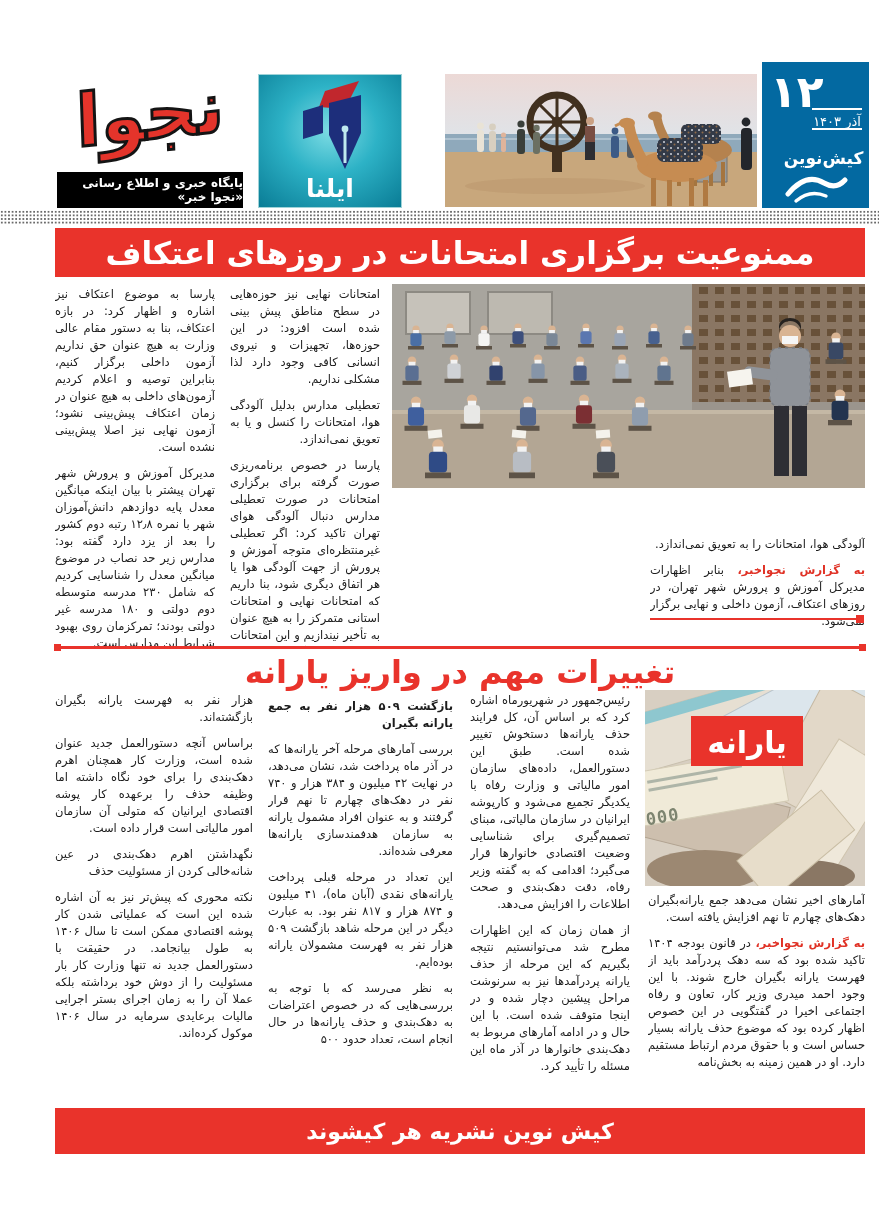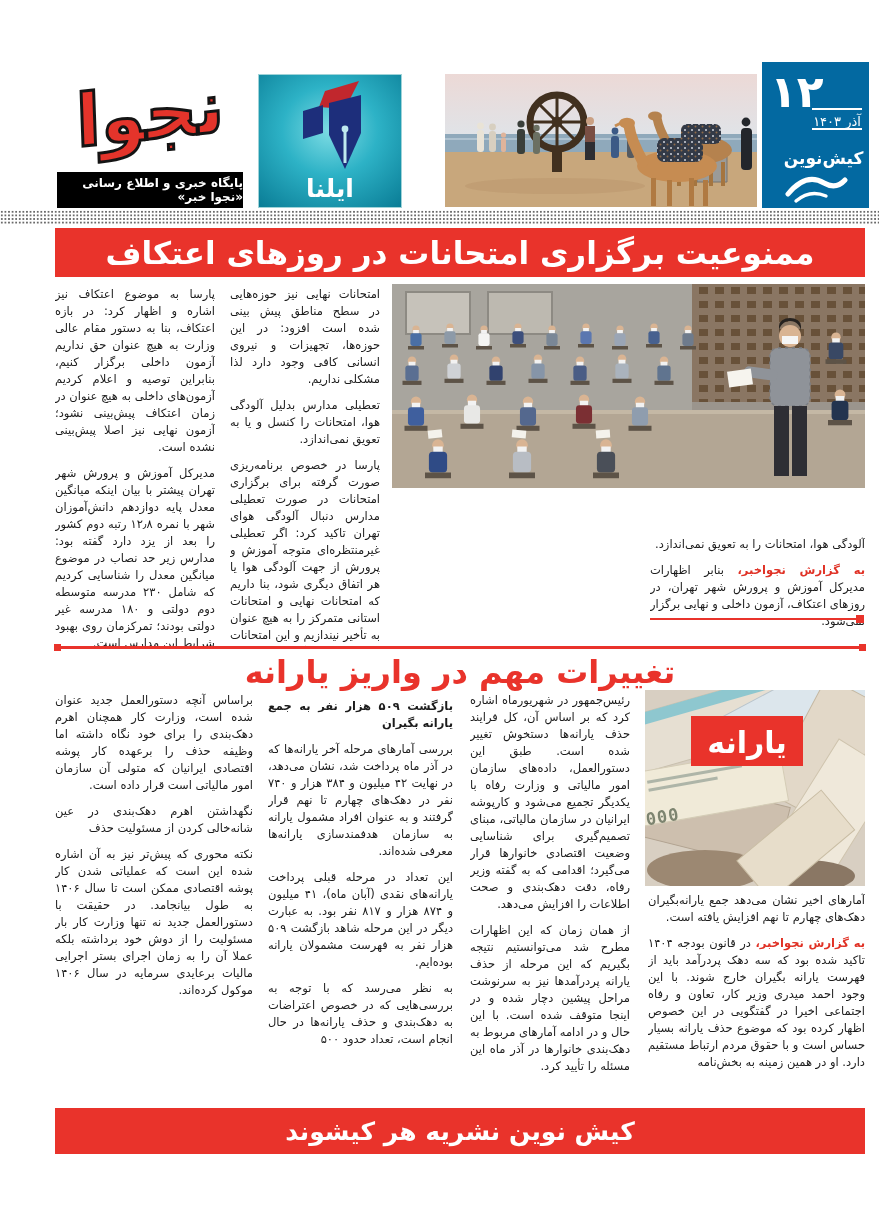--- a/index.html
+++ b/index.html
@@ -44,21 +44,21 @@
   .a2-col1{left:648px;top:892px;width:217px;height:212px;}
   .a2-col2{left:470px;top:692px;width:160px;height:412px;}
   .a2-col3{left:268px;top:698px;width:185px;height:412px;}
   .a2-col4{left:55px;top:692px;width:198px;height:412px;}
   
   .camel-photo{left:445px;top:74px;width:312px;height:133px;}
   .exam-photo{left:392px;top:284px;width:473px;height:204px;}
   .money-photo{left:645px;top:690px;width:220px;height:196px;}
   
   .footer-bar{left:55px;top:1108px;width:810px;height:46px;background:#e9332b;display:flex;align-items:center;
-              justify-content:center;color:#fff;font-size:25px;font-weight:bold;}
+              justify-content:center;color:#fff;font-size:22px;font-weight:bold;}
 </style>
 </head>
 <body>
 
 <div class="page">
 
   <div class="abs najva-box">
     <div class="najva-word">نجوا</div>
     <div class="najva-tag">پایگاه خبری و اطلاع رسانی «نجوا خبر»</div>
   </div>
@@ -323,20 +323,21 @@
   </div>
 
   <div class="abs col a2-col3">
     <p class="subhead">بازگشت ۵۰۹ هزار نفر به جمع یارانه بگیران</p>
     <p>بررسی آمارهای مرحله آخر یارانه‌ها که در آذر ماه پرداخت شد، نشان می‌دهد، در نهایت ۴۲ میلیون و ۳۸۴ هزار و ۷۴۰ نفر در دهک‌های چهارم تا نهم قرار گرفتند و به عنوان افراد مشمول یارانه به سازمان هدفمندسازی یارانه‌ها معرفی شده‌اند.</p>
     <p>این تعداد در مرحله قبلی پرداخت یارانه‌های نقدی (آبان ماه)، ۴۱ میلیون و ۸۷۴ هزار و ۸۱۷ نفر بود. به عبارت دیگر در این مرحله شاهد بازگشت ۵۰۹ هزار نفر به فهرست مشمولان یارانه بوده‌ایم.</p>
     <p>به نظر می‌رسد که با توجه به بررسی‌هایی که در خصوص اعتراضات به دهک‌بندی و حذف یارانه‌ها در حال انجام است، تعداد حدود ۵۰۰</p>
   </div>
 
   <div class="abs col a2-col4">
+    <p>هزار نفر به فهرست یارانه بگیران بازگشته‌اند.</p>
     <p>براساس آنچه دستورالعمل جدید عنوان شده است، وزارت کار همچنان اهرم دهک‌بندی را برای خود نگاه داشته اما وظیفه حذف را برعهده کار پوشه اقتصادی ایرانیان که متولی آن سازمان امور مالیاتی است قرار داده است.</p>
     <p>نگهداشتن اهرم دهک‌بندی در عین شانه‌خالی کردن از مسئولیت حذف</p>
     <p>نکته محوری که پیش‌تر نیز به آن اشاره شده این است که عملیاتی شدن کار پوشه اقتصادی ممکن است تا سال ۱۴۰۶ به طول بیانجامد. در حقیقت با دستورالعمل جدید نه تنها وزارت کار بار مسئولیت را از دوش خود برداشته بلکه عملا آن را به زمان اجرای بستر اجرایی مالیات برعایدی سرمایه در سال ۱۴۰۶ موکول کرده‌اند.</p>
   </div>
 
   <div class="abs footer-bar">
     <span>کیش نوین نشریه هر کیشوند</span>
   </div>
 
 </div>

